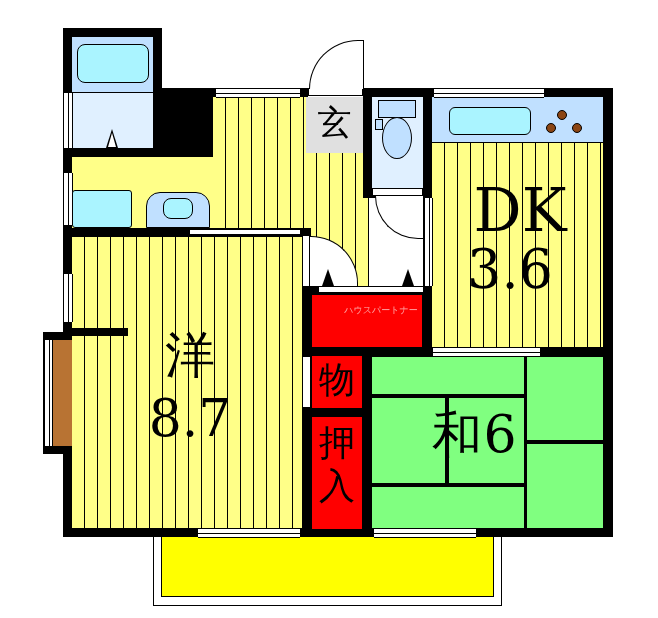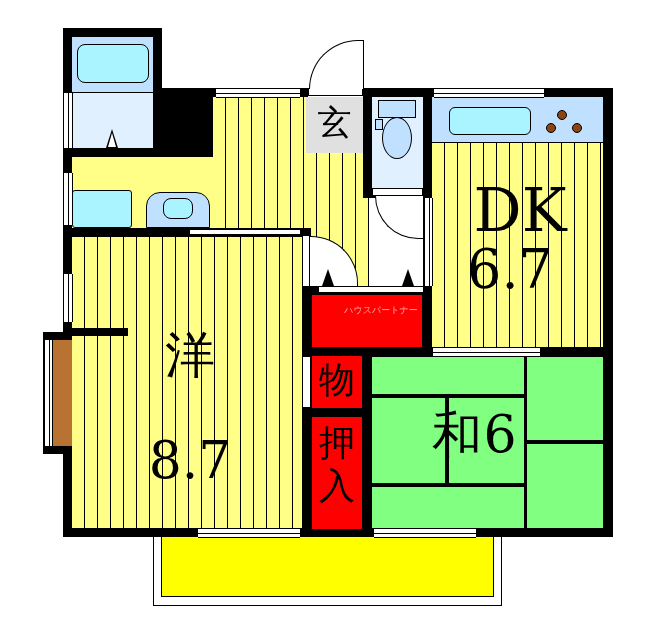--- a/index.html
+++ b/index.html
@@ -66,21 +66,21 @@
 
 <div class="abs" style="left:63px;top:228px;width:248px;height:309px;background:#000;"></div>
 <div class="abs stripe" style="left:72px;top:237px;width:230px;height:291px;"></div>
 <div class="abs" style="left:190px;top:229px;width:110px;height:6px;background:#fff;border-top:1px solid #000;border-bottom:1px solid #000;"></div>
 <div class="vwin" style="left:63px;top:274px;width:8px;height:48px;"></div>
 <div class="wall" style="left:63px;top:328px;width:65px;height:8px;"></div>
 <div class="abs" style="left:43px;top:332px;width:29px;height:122px;background:#000;"></div>
 <div class="abs" style="left:51px;top:340px;width:21px;height:106px;background:#b87333;"></div>
 <div class="vwin" style="left:44px;top:340px;width:7px;height:106px;"></div>
 <div class="label" style="left:150px;top:330px;width:80px;font-size:50px;">洋</div>
-<div class="label" style="left:140px;top:392px;width:100px;font-size:52px;margin-top:42px;">8.7</div>
+<div class="label" style="left:140px;top:392px;width:100px;font-size:52px;">8.7</div>
 <div class="win" style="left:198px;top:528px;width:102px;height:8px;"></div>
 
 <div class="abs" style="left:302px;top:235px;width:8px;height:55px;background:#fff;border:1px solid #000;"></div>
 <div class="door-arc" style="left:310px;top:236px;width:47px;height:50px;border-radius:0 47px 0 0;border-left:none;border-bottom:none;"></div>
 <div class="abs" style="left:322px;top:269px;width:0;height:0;border-left:6px solid transparent;border-right:6px solid transparent;border-bottom:17px solid #000;"></div>
 <div class="abs" style="left:402px;top:269px;width:0;height:0;border-left:6px solid transparent;border-right:6px solid transparent;border-bottom:17px solid #000;"></div>
 
 <div class="abs" style="left:302px;top:286px;width:128px;height:70px;background:#000;"></div>
 <div class="abs" style="left:318px;top:286px;width:110px;height:7px;background:#fff;border:1px solid #000;"></div>
 <div class="abs stripe-red" style="left:312px;top:295px;width:110px;height:52px;"></div>
@@ -98,21 +98,21 @@
 
 <div class="abs" style="left:423px;top:88px;width:190px;height:268px;background:#000;"></div>
 <div class="abs" style="left:432px;top:97px;width:171px;height:45px;background:#c0e0ff;"></div>
 <div class="abs" style="left:449px;top:107px;width:82px;height:28px;background:#aaf4ff;border:1px solid #000;border-radius:6px;"></div>
 <div class="abs" style="left:557px;top:110px;width:10px;height:10px;background:#8b4513;border:1px solid #000;border-radius:50%;"></div>
 <div class="abs" style="left:546px;top:123px;width:10px;height:10px;background:#8b4513;border:1px solid #000;border-radius:50%;"></div>
 <div class="abs" style="left:572px;top:123px;width:10px;height:10px;background:#8b4513;border:1px solid #000;border-radius:50%;"></div>
 <div class="abs stripe" style="left:432px;top:142px;width:171px;height:205px;border-top:1px solid #000;"></div>
 <div class="win" style="left:434px;top:88px;width:110px;height:8px;"></div>
 <div class="label" style="left:450px;top:180px;width:140px;font-size:60px;">DK</div>
-<div class="label" style="left:450px;top:243px;width:120px;font-size:54px;">6.7</div>
+<div class="label" style="left:450px;top:243px;width:120px;font-size:54px;">3.6</div>
 <div class="vwin" style="left:424px;top:198px;width:7px;height:88px;"></div>
 
 <div class="abs" style="left:362px;top:347px;width:251px;height:190px;background:#000;"></div>
 <div class="win" style="left:433px;top:347px;width:107px;height:8px;"></div>
 <div class="tatami" style="left:372px;top:357px;width:152px;height:37px;"></div>
 <div class="tatami" style="left:527px;top:357px;width:76px;height:83px;"></div>
 <div class="tatami" style="left:372px;top:398px;width:73px;height:85px;"></div>
 <div class="tatami" style="left:449px;top:398px;width:75px;height:85px;"></div>
 <div class="tatami" style="left:372px;top:487px;width:152px;height:41px;"></div>
 <div class="tatami" style="left:527px;top:444px;width:76px;height:84px;"></div>

